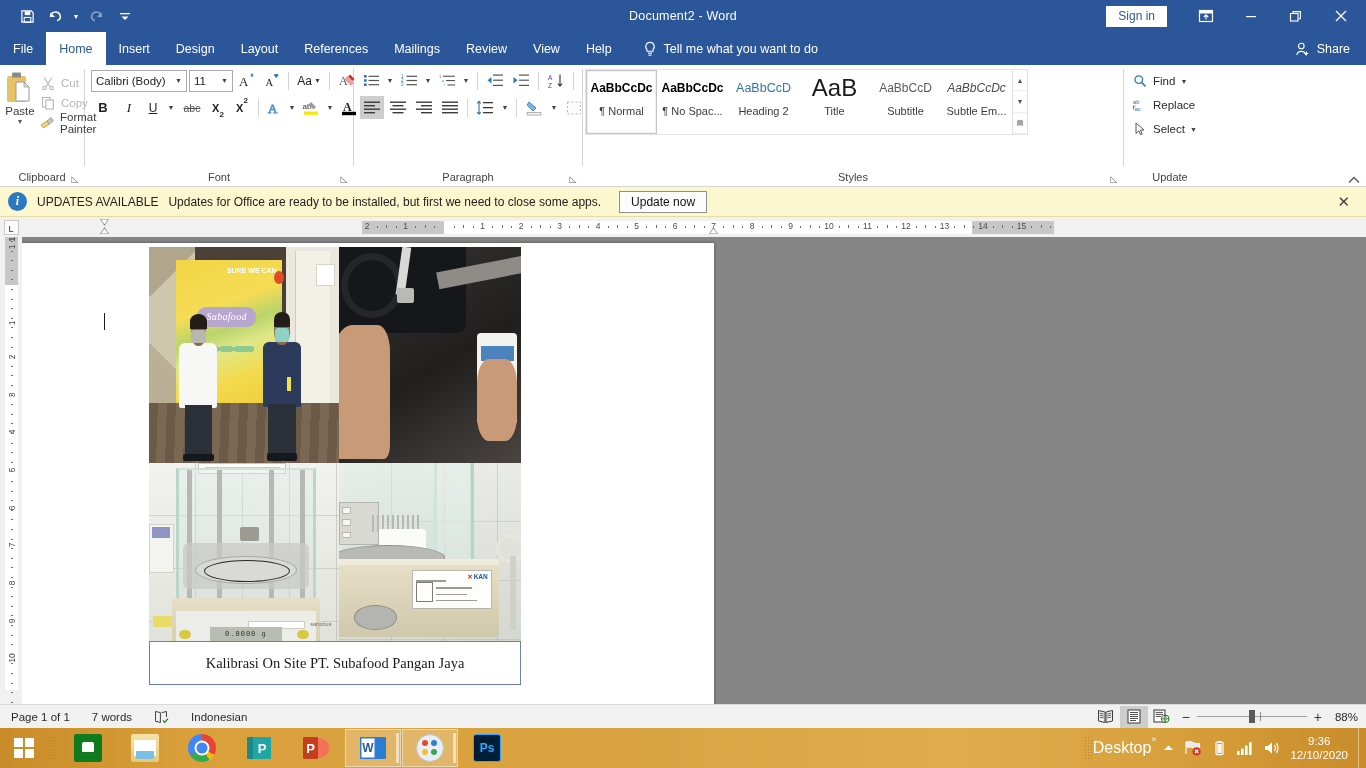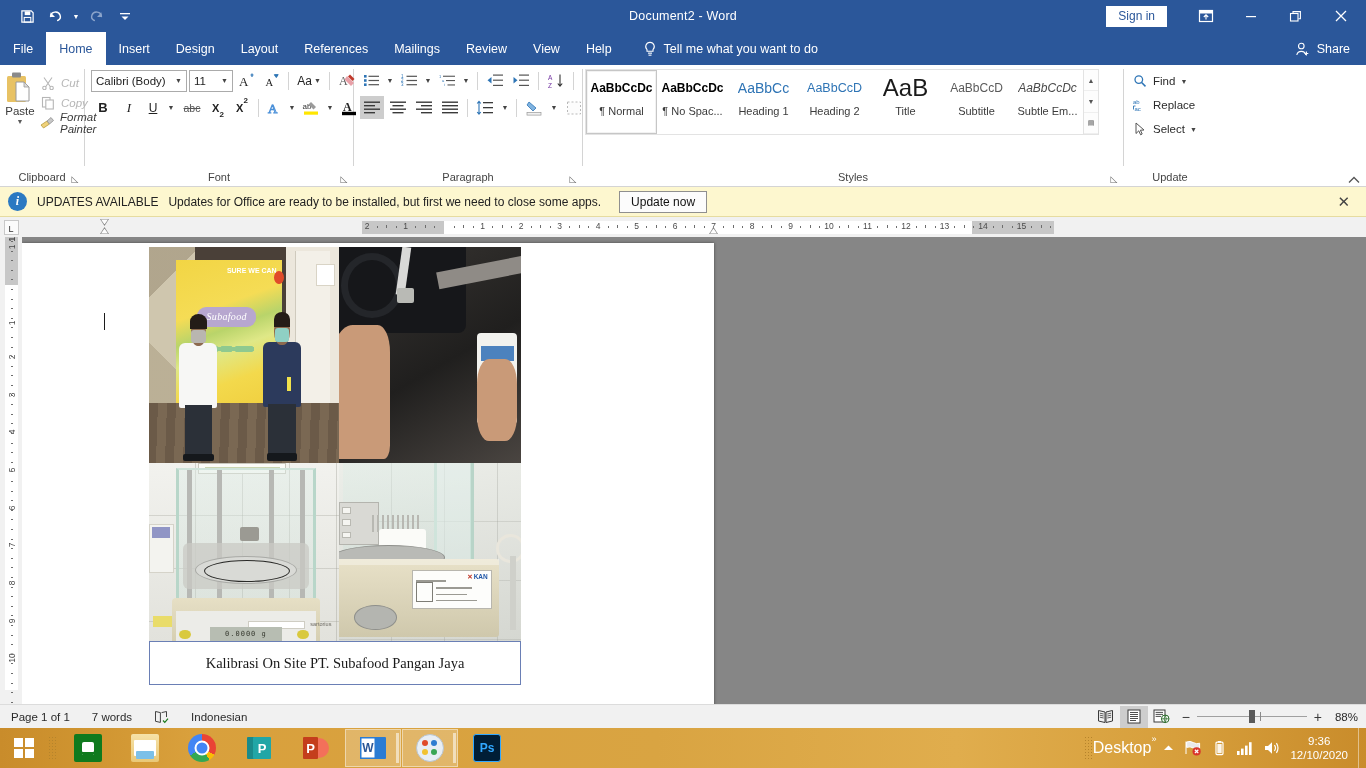--- a/index.html
+++ b/index.html
@@ -80,21 +80,21 @@
 
   
   .g-clipboard { width: 84px; }
   .g-clipboard .group-body { padding: 4px 0 0 4px; flex-direction: row; }
   .paste-big {
     width: 46px; display: flex; flex-direction: column; align-items: center;
     font-size: 11.5px; color: #3b3b3b; padding-top: 2px;
   }
   .paste-icon { width: 32px; height: 34px; position: relative; }
   .paste-caret { font-size: 7px; color: #5a5a5a; margin-top: 1px; }
-  .clip-list { display: flex; flex-direction: column; gap: 2px; padding: 5px 0 0 4px; font-style: italic; }
+  .clip-list { display: flex; flex-direction: column; gap: 2px; padding: 5px 0 0 4px; }
   .clip-item { display: flex; align-items: center; gap: 5px; font-size: 11.5px; color: #b6b6b6; height: 18px; }
   .clip-item.enabled { color: #3b3b3b; }
   .mini-ico { width: 16px; height: 16px; display: flex; align-items: center; justify-content: center; }
 
   
   .g-font { width: 268px; }
   .g-font .group-body { flex-direction: column; padding: 4px 0 0 6px; gap: 4px; }
   .frow { display: flex; align-items: center; gap: 2px; }
   .combo {
     height: 22px; border: 1px solid #ababab; background: #fff;
@@ -859,24 +859,20 @@
     <div class="group g-styles">
       <div class="group-body">
         <div class="gallery">
           <div class="style-cell active">
             <span class="style-prev" style="font-weight:bold;font-size:12px">AaBbCcDc</span>
             <span class="style-name">¶ Normal</span>
           </div>
           <div class="style-cell">
             <span class="style-prev" style="font-weight:bold;font-size:12px">AaBbCcDc</span>
             <span class="style-name">¶ No Spac...</span>
-          </div>
-          <div class="style-cell">
-            <span class="style-prev" style="color:#2e74b5;font-size:14px">AaBbCc</span>
-            <span class="style-name">Heading 1</span>
           </div>
           <div class="style-cell">
             <span class="style-prev" style="color:#2e74b5;font-size:12.5px">AaBbCcD</span>
             <span class="style-name">Heading 2</span>
           </div>
           <div class="style-cell">
             <span class="style-prev" style="font-size:24px;color:#1a1a1a;font-family:'Liberation Sans',sans-serif;font-weight:300">AaB</span>
             <span class="style-name">Title</span>
           </div>
           <div class="style-cell">

